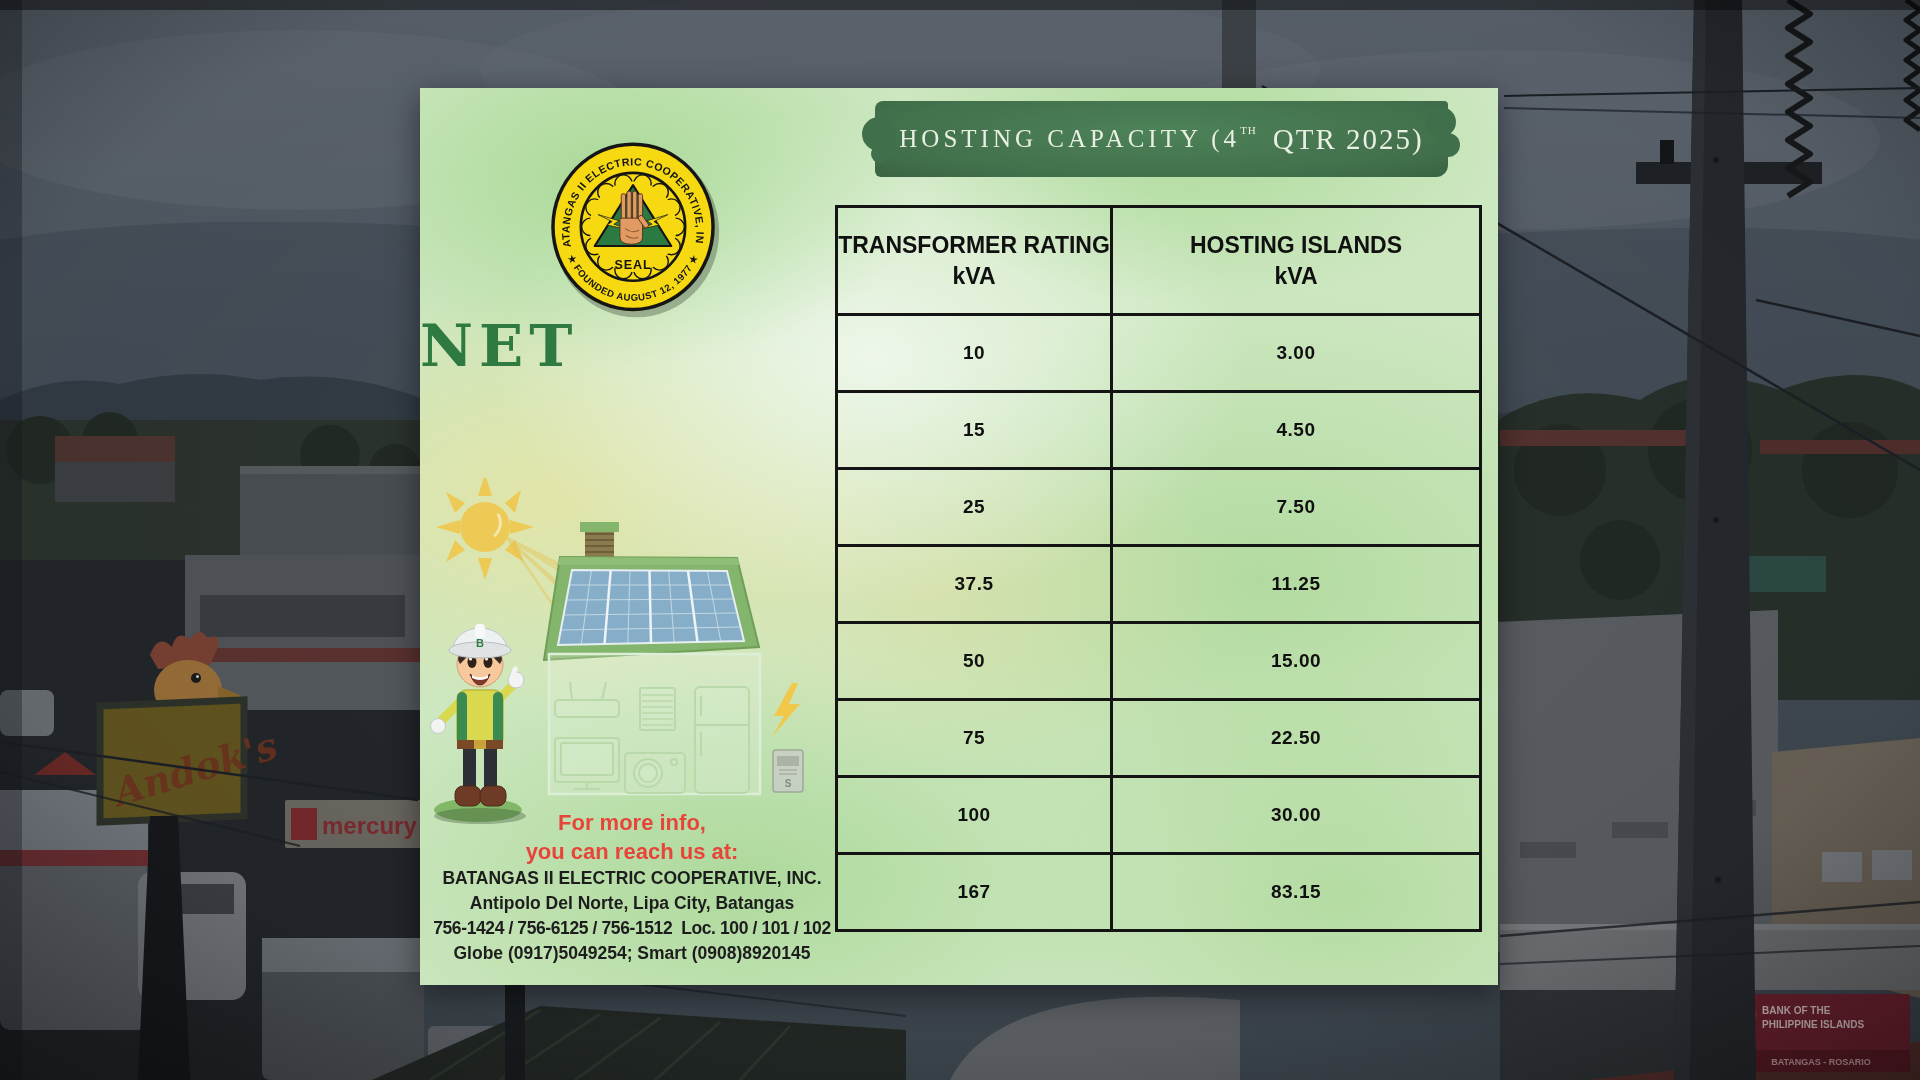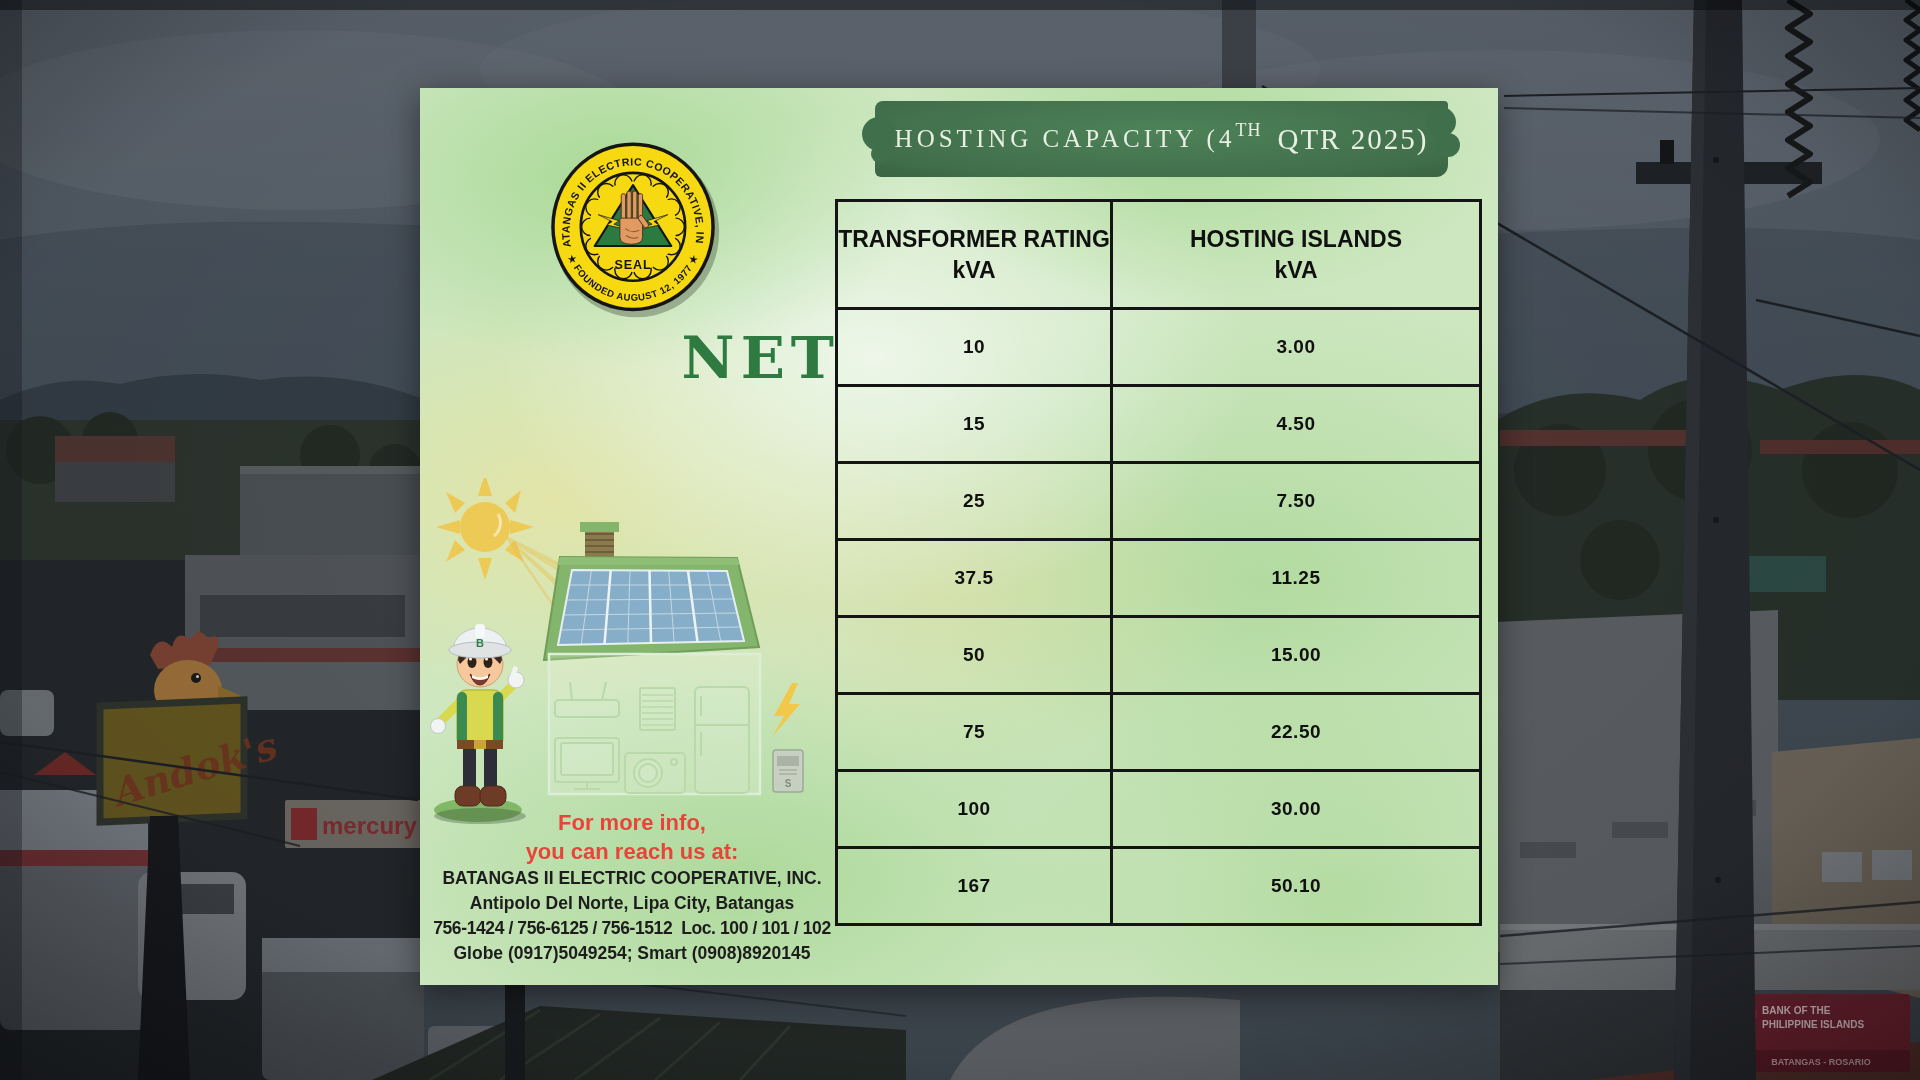--- a/index.html
+++ b/index.html
@@ -25,40 +25,40 @@
   .banner{position:absolute;left:455px;top:13px;width:573px;height:76px;
     background:radial-gradient(ellipse at 50% 40%, #4d8258, #416f4b 75%, #3a6343);
     border-radius:8px 4px 12px 6px;display:flex;align-items:center;justify-content:center;
     color:#e9efe3;font-family:"Liberation Serif",serif;}
   .banner .blob{position:absolute;background:#40704b;border-radius:50%;}
   .banner .b1{left:-13px;top:16px;width:34px;height:34px;}
   .banner .b2{left:-4px;top:44px;width:18px;height:18px;}
   .banner .b3{right:-8px;top:6px;width:30px;height:30px;}
   .banner .b4{right:-12px;top:32px;width:24px;height:24px;}
   .banner-main{font-size:25px;letter-spacing:4px;white-space:pre;}
-  .banner-sup{font-size:18px;vertical-align:super;letter-spacing:1px;position:relative;top:-9px;font-family:Liberation Serif, serif;}
+  .banner-sup{font-size:11px;vertical-align:super;letter-spacing:1px;position:relative;top:-9px;font-family:Liberation Serif, serif;}
   .banner-tail{font-size:29px;letter-spacing:2px;margin-left:16px;white-space:pre;}
 
   
   .seal-svg{position:absolute;left:126px;top:50px;width:174px;height:182px;}
-  .title{position:absolute;left:0;top:242px;width:420px;text-align:right;
+  .title{position:absolute;left:0;top:230px;width:420px;text-align:left;
     color:#2e7a40;font-family:"DejaVu Serif",serif;font-weight:bold;}
   .title-l1{font-size:58px;line-height:56px;letter-spacing:6px;}
   .title-l2{font-size:57px;line-height:58px;letter-spacing:0.5px;}
 
   .illu{position:absolute;left:2px;top:390px;width:420px;height:380px;}
 
   
   .contact{position:absolute;left:2px;top:720px;width:420px;text-align:center;}
   .c-red{color:#e8453a;font-size:22px;font-weight:bold;line-height:29px;}
   .c-black{color:#1d1d1d;font-size:17.5px;font-weight:bold;line-height:25px;white-space:pre-wrap;}
   .c-tight{letter-spacing:-0.4px;}
 
   
-  .cap-table{position:absolute;left:415px;top:111px;border-collapse:collapse;padding-left:40px;}
+  .cap-table{position:absolute;left:415px;top:117px;border-collapse:collapse;padding-left:40px;}
   .cap-table th,.cap-table td{border:3.5px solid #141414;text-align:center;vertical-align:middle;
     color:#101010;background:transparent;padding:0;}
   .cap-table th{width:272px;height:105px;font-size:23px;line-height:31px;font-weight:bold;}
   .cap-table th.c2{width:366px;}
   .cap-table td{height:74px;font-size:19px;font-weight:bold;letter-spacing:0.5px;border-radius:27px;}
 </style>
 </head>
 <body>
 
 <div class="stage">
@@ -427,19 +427,19 @@
         <tr>
           <td>75</td>
           <td>22.50</td>
         </tr>
         <tr>
           <td>100</td>
           <td>30.00</td>
         </tr>
         <tr>
           <td>167</td>
-          <td>50.10</td>
+          <td>83.15</td>
         </tr>
       </tbody>
     </table>
 
   </div>
 </div>
 
 </body></html>

